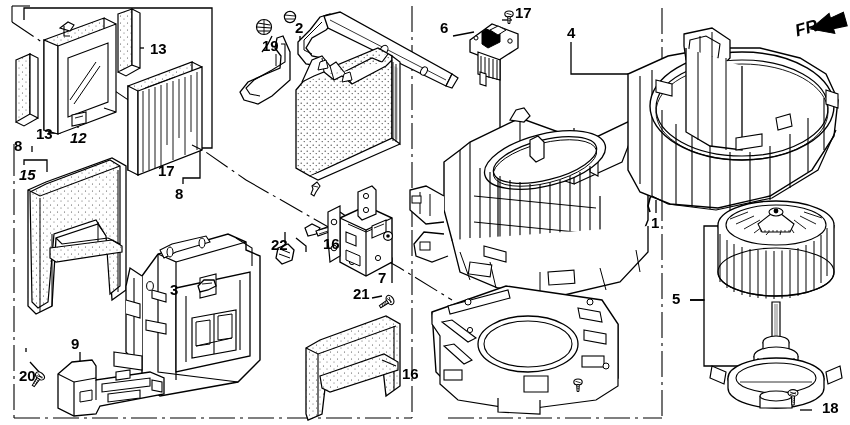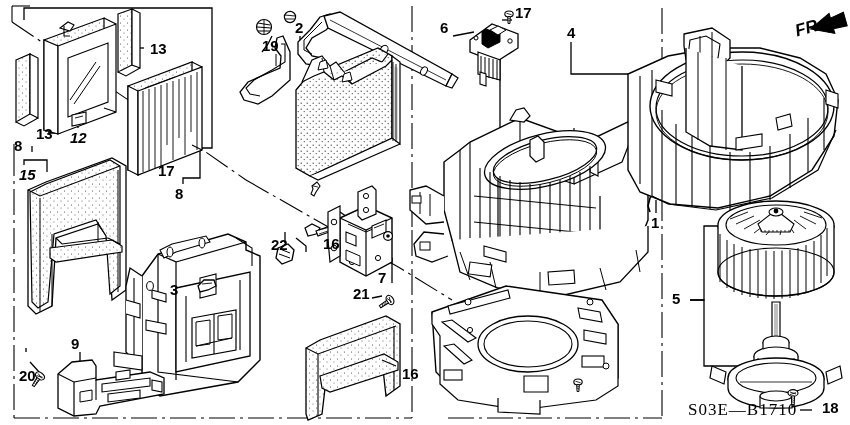--- a/index.html
+++ b/index.html
@@ -516,16 +516,15 @@
   <div class="lbl" style="left:402px;top:366px;">16</div>
   <div class="lbl" style="left:19px;top:167px;font-style:italic;">15</div>
   <div class="lbl" style="left:299px;top:236px;margin-left:24px;">16</div>
   <div class="lbl" style="left:515px;top:5px;">17</div>
   <div class="lbl" style="left:814px;top:400px;margin-left:8px;">18</div>
   <div class="lbl" style="left:262px;top:38px;">19</div>
   <div class="lbl" style="left:19px;top:368px;">20</div>
   <div class="lbl" style="left:353px;top:286px;text-align:center;">21</div>
   <div class="lbl" style="left:271px;top:237px;">22</div>
 
-  <div class="pn" style="left:688px;top:400px;">S03E—B1710</div>
   <div class="fr" style="left:795px;top:18px;transform:rotate(-16deg);">FR.</div>
 
 </div>
 
 </body></html>

